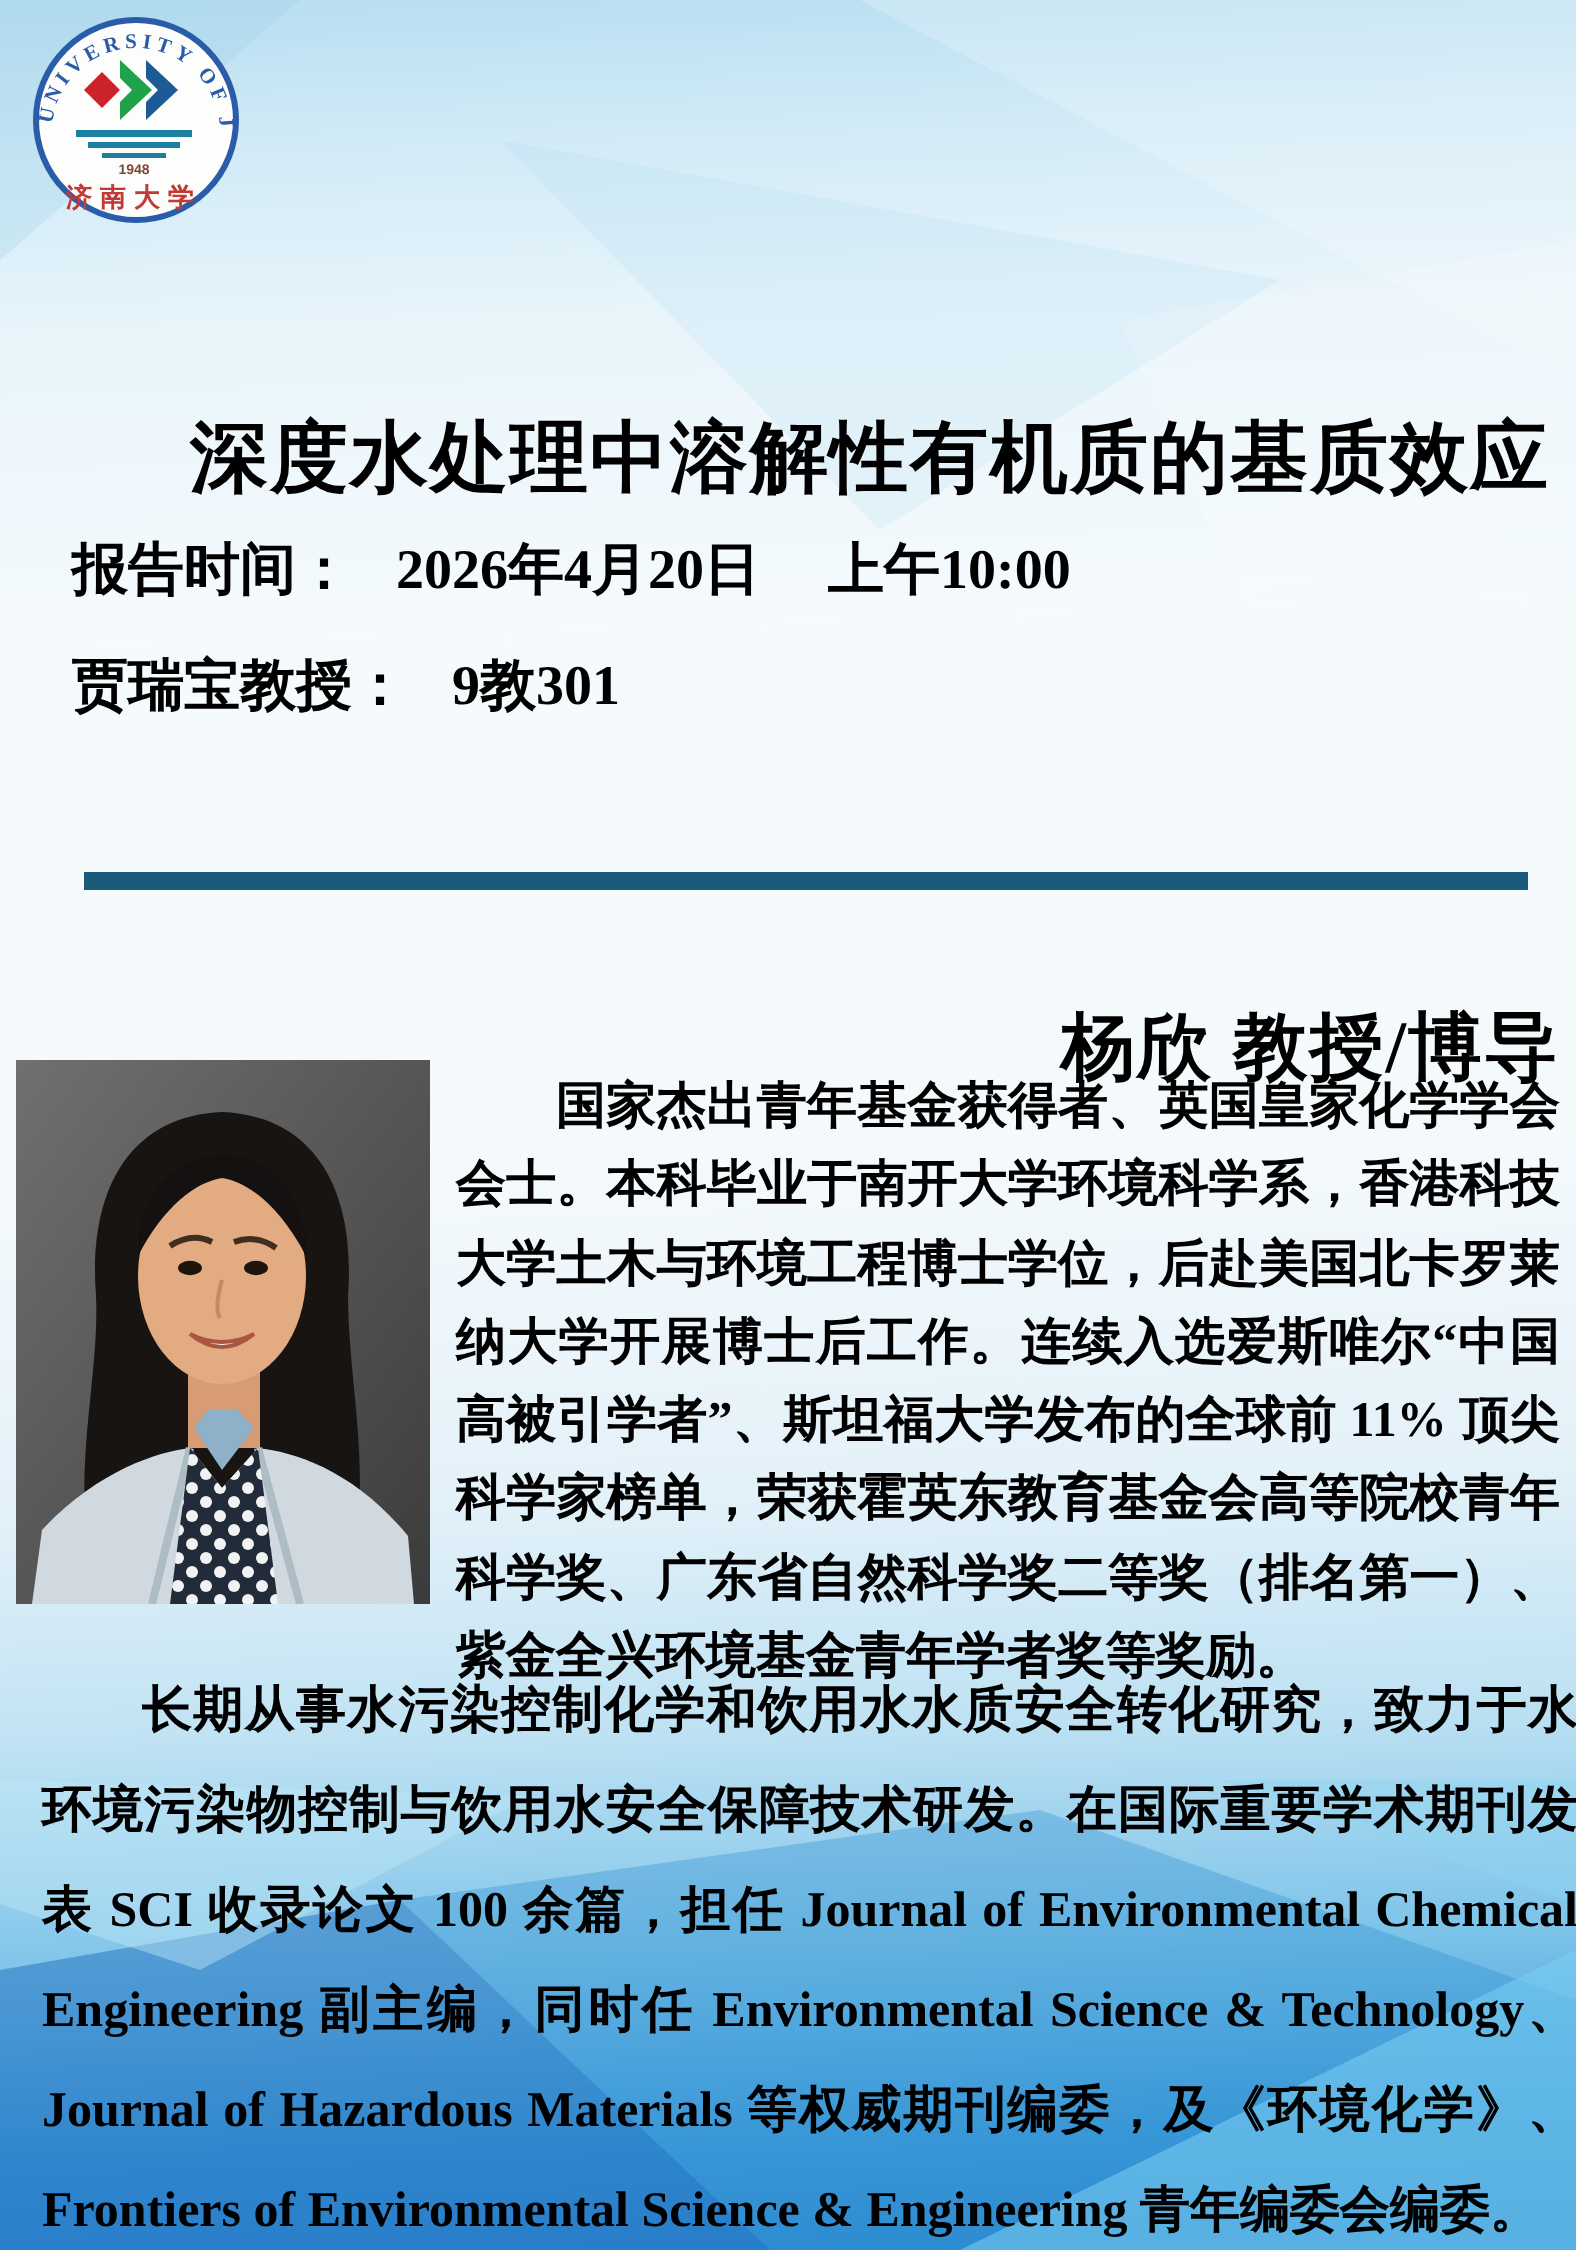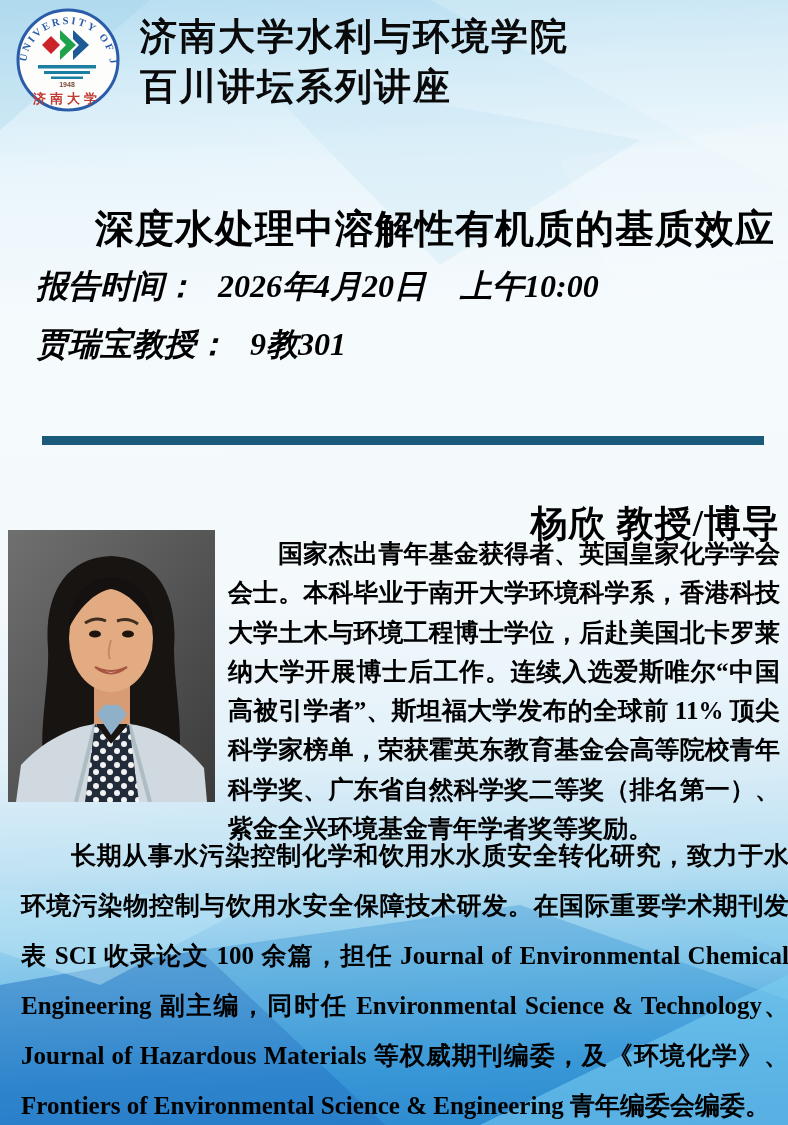--- a/index.html
+++ b/index.html
@@ -21,21 +21,21 @@
   .header{position:absolute;top:6px;left:10px;display:flex;align-items:flex-start;}
   .logo{width:114px;height:110px;flex:0 0 auto;}
   .header-text{margin-left:16px;margin-top:6px;font-family:"Liberation Sans","DejaVu Sans",sans-serif;
     font-weight:bold;font-size:37px;line-height:50px;letter-spacing:2px;color:#0a0a0a;}
 
   
   .title{position:absolute;top:176px;left:0;width:100%;text-align:center;
     font-size:39px;font-weight:bold;letter-spacing:1px;padding-left:41px;}
 
   
-  .info{position:absolute;left:36px;top:266px;width:730px;font-size:32px;font-weight:bold;font-style:italic;}
+  .info{position:absolute;left:36px;top:266px;width:730px;font-size:28px;font-weight:bold;}
   .info-row{height:58px;line-height:40px;white-space:nowrap;}
   .gap-sm{display:inline-block;width:22px;}
   .gap-md{display:inline-block;width:34px;}
   .inviter{position:absolute;left:374px;}
   .info-row{position:relative;}
 
   
   .divider{position:absolute;top:436px;left:42px;width:722px;height:9px;}
 
   
@@ -82,24 +82,20 @@
       <polygon points="41,30 50,39 41,48 32,39" fill="#cc2229"></polygon>
       <path d="M50,24 L66,39 L50,54 L50,45 L56,39 L50,33 Z" fill="#1fa24a"></path>
       <path d="M63,24 L79,39 L63,54 L63,45 L69,39 L63,33 Z" fill="#1d5a96"></path>
 
       <rect x="28" y="59" width="58" height="3.5" fill="#1a7fa0"></rect>
       <rect x="34" y="65" width="46" height="3" fill="#1a7fa0"></rect>
       <rect x="41" y="70.5" width="32" height="2.5" fill="#1a7fa0"></rect>
       <text x="57" y="81" text-anchor="middle" font-size="7" font-weight="bold" fill="#7a4a3a" font-family="'Liberation Sans',sans-serif">1948</text>
       <text x="57" y="97" text-anchor="middle" font-size="13" font-weight="bold" fill="#c23a34" letter-spacing="4">济南大学</text>
     </svg>
-    <div class="header-text">
-      <div>济南大学水利与环境学院</div>
-      <div>百川讲坛系列讲座</div>
-    </div>
   </div>
 
   <h1 class="title">深度水处理中溶解性有机质的基质效应</h1>
 
   <div class="info">
     <div class="info-row">
       <span>报告时间：</span><span class="gap-sm"></span><span>2026年4月20日</span><span class="gap-md"></span><span>上午10:00</span>
     </div>
     <div class="info-row">
       <span>贾瑞宝教授：</span><span class="gap-sm"></span><span>9教301</span>

